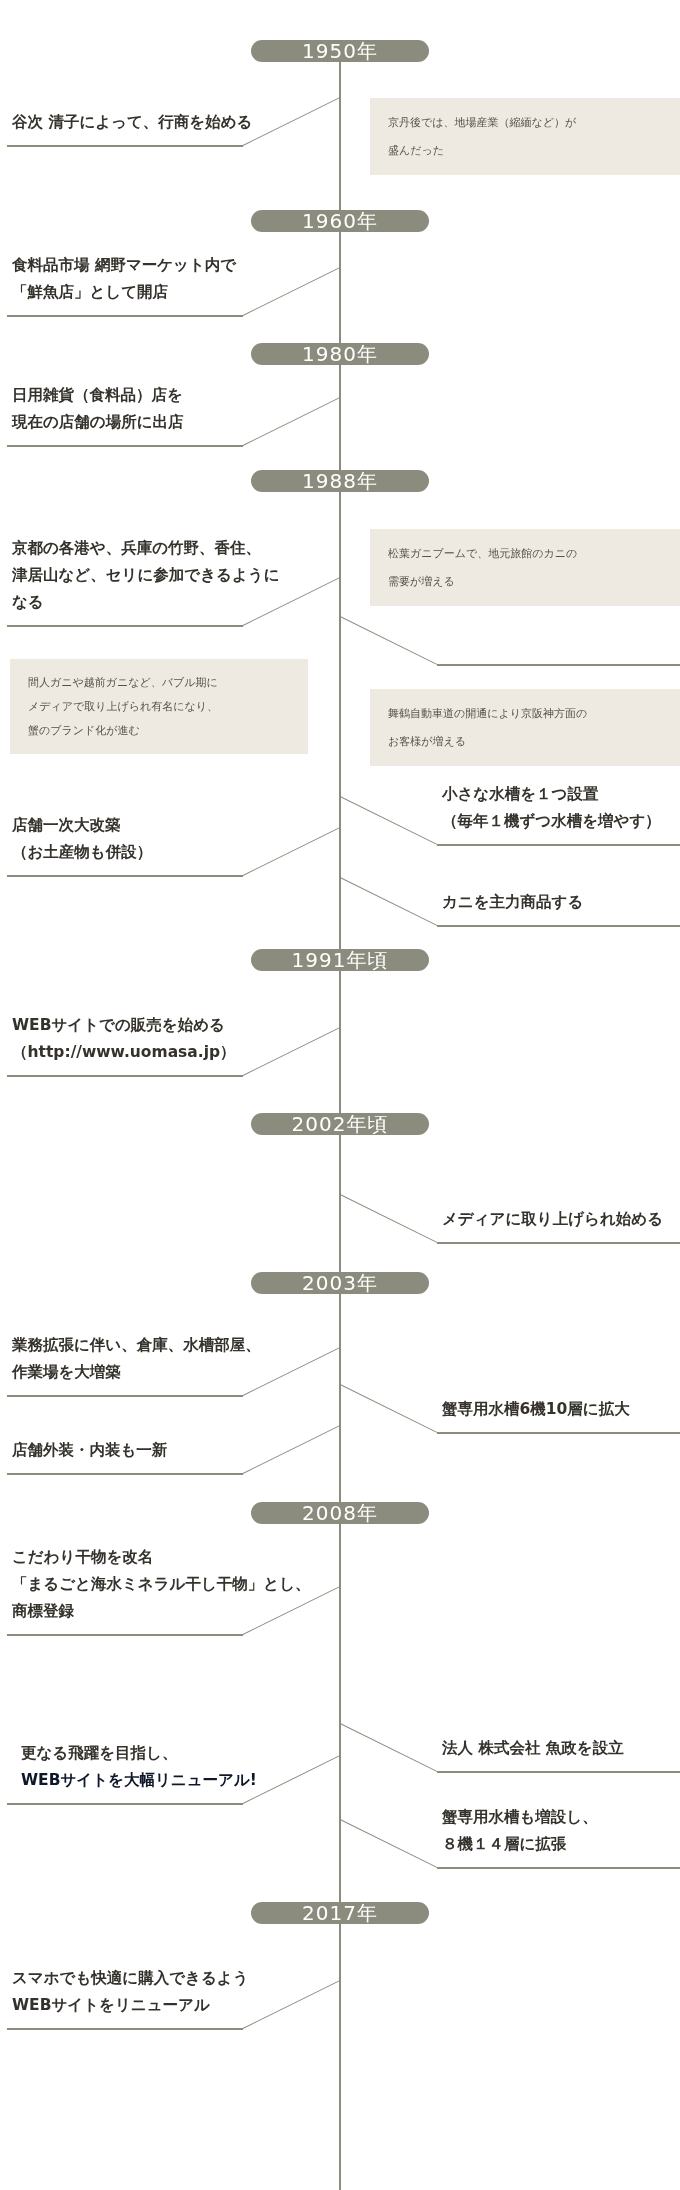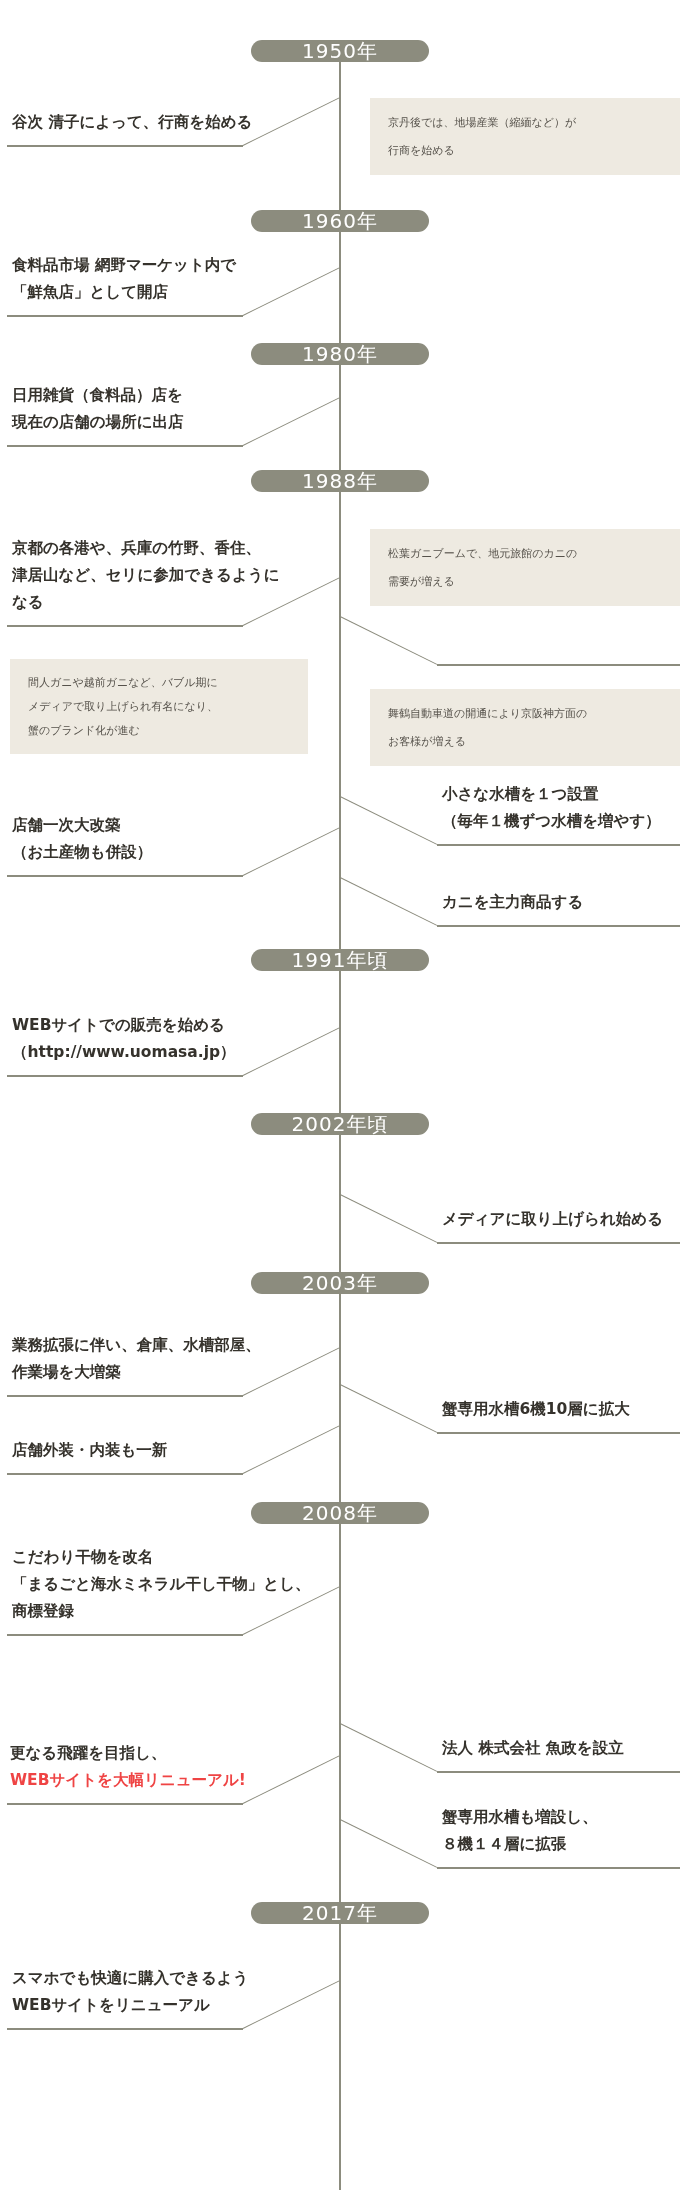--- a/index.html
+++ b/index.html
@@ -63,21 +63,21 @@
     </div>
     <div class="callout left" style="bottom: 2045px; left: 7px; width: 236px;">
       <div class="lines">
         <div class="line" style="color: rgb(53, 50, 44);">谷次 清子によって、行商を始める</div>
       </div>
     </div>
     <div class="underline" style="top: 145px; background: rgb(140, 140, 126); left: 7px; width: 236px;"></div>
     <div class="connector" style="width: 108.227px; background: rgb(140, 140, 126); transform-origin: 0px 50%; left: 243px; top: 145px; transform: rotate(-26.3283deg);"></div>
     <div class="note right" style="top: 98px; height: 77px; background: rgb(238, 234, 225); left: 370px; width: 292px;">
       <div class="line" style="color: rgb(85, 81, 74);">京丹後では、地場産業（縮緬など）が</div>
-      <div class="line" style="color: rgb(85, 81, 74);">行商を始める</div>
+      <div class="line" style="color: rgb(85, 81, 74);">盛んだった</div>
     </div>
     <div class="callout left" style="bottom: 1875px; left: 7px; width: 236px;">
       <div class="lines">
         <div class="line" style="color: rgb(53, 50, 44);">食料品市場 網野マーケット内で</div>
         <div class="line" style="color: rgb(53, 50, 44);">「鮮魚店」として開店</div>
       </div>
     </div>
     <div class="underline" style="top: 315px; background: rgb(140, 140, 126); left: 7px; width: 236px;"></div>
     <div class="connector" style="width: 108.227px; background: rgb(140, 140, 126); transform-origin: 0px 50%; left: 243px; top: 315px; transform: rotate(-26.3283deg);"></div>
     <div class="callout left" style="bottom: 1745px; left: 7px; width: 236px;">
@@ -181,24 +181,24 @@
     </div>
     <div class="underline" style="top: 1634px; background: rgb(140, 140, 126); left: 7px; width: 236px;"></div>
     <div class="connector" style="width: 108.227px; background: rgb(140, 140, 126); transform-origin: 0px 50%; left: 243px; top: 1634px; transform: rotate(-26.3283deg);"></div>
     <div class="callout right" style="bottom: 419px; left: 437px; width: 243px;">
       <div class="lines">
         <div class="line" style="color: rgb(53, 50, 44);">法人 株式会社 魚政を設立</div>
       </div>
     </div>
     <div class="underline" style="top: 1771px; background: rgb(140, 140, 126); left: 437px; width: 243px;"></div>
     <div class="connector" style="width: 108.227px; background: rgb(140, 140, 126); transform-origin: 0px 50%; left: 340px; top: 1723px; transform: rotate(26.3283deg);"></div>
-    <div class="callout left" style="bottom: 387px; left: 5px; width: 236px;">
+    <div class="callout left" style="bottom: 387px; left: 16px; width: 236px;">
       <div class="lines">
         <div class="line" style="color: rgb(53, 50, 44);">更なる飛躍を目指し、</div>
-        <div class="line" style="color: #ef4444;">WEBサイトを大幅リニューアル!</div>
+        <div class="line" style="color: #0f172a;">WEBサイトを大幅リニューアル!</div>
       </div>
     </div>
     <div class="underline" style="top: 1803px; background: rgb(140, 140, 126); left: 7px; width: 236px;"></div>
     <div class="connector" style="width: 108.227px; background: rgb(140, 140, 126); transform-origin: 0px 50%; left: 243px; top: 1803px; transform: rotate(-26.3283deg);"></div>
     <div class="callout right" style="bottom: 323px; left: 437px; width: 243px;">
       <div class="lines">
         <div class="line" style="color: rgb(53, 50, 44);">蟹専用水槽も増設し、</div>
         <div class="line" style="color: rgb(53, 50, 44);">８機１４層に拡張</div>
       </div>
     </div>

